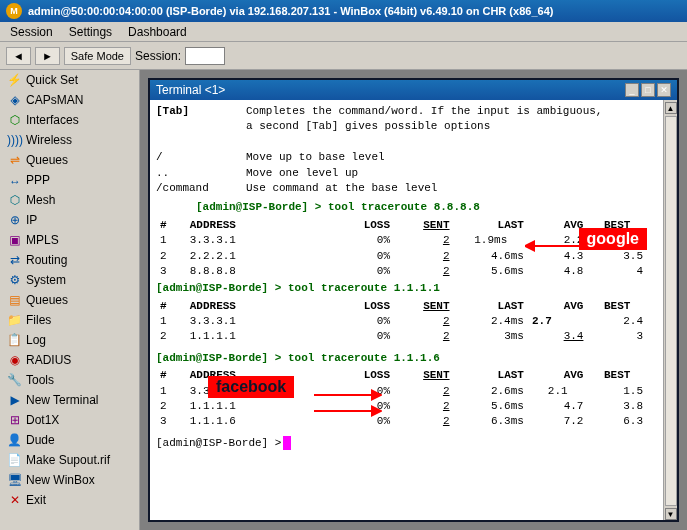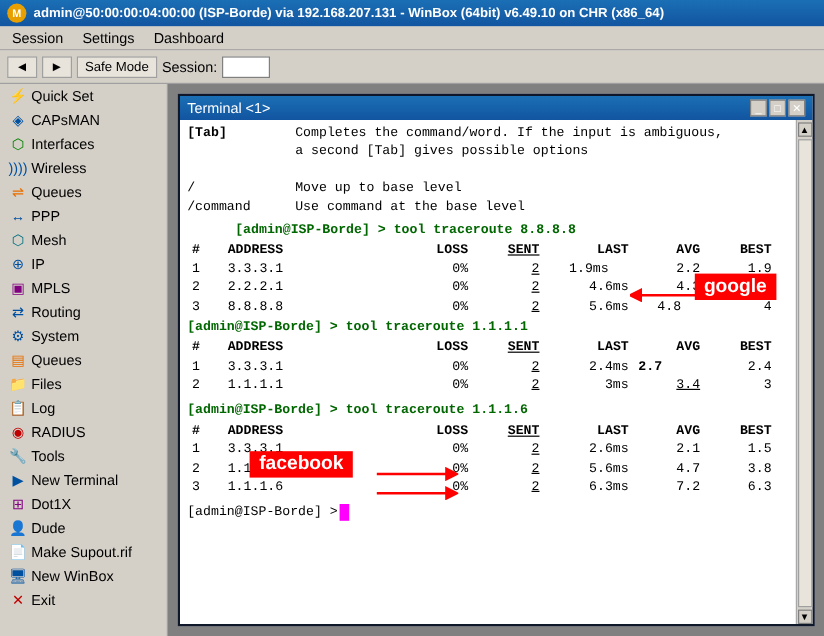--- a/index.html
+++ b/index.html
@@ -155,21 +155,21 @@
 
     
     .trace-table { width: 100%; border-collapse: collapse; font-family: 'Courier New', monospace; font-size: 11px; margin: 2px 0; }
     .trace-table td { padding: 0 4px; line-height: 1.4; }
     .col-num { width: 20px; }
     .col-addr { width: 90px; }
     .col-loss { width: 50px; text-align: right; }
     .col-sent { width: 40px; text-align: right; text-decoration: underline; }
     .col-last { width: 50px; text-align: right; }
     .col-avg { width: 40px; text-align: right; }
-    .col-best { width: 40px; text-align: right; }
+    .col-best { width: 40px; text-align: center; }
 
     .prompt-line {
       display: flex;
       align-items: center;
       gap: 2px;
       margin-top: 2px;
     }
     .prompt-cursor {
       display: inline-block;
       width: 8px;
@@ -306,20 +306,21 @@
         </div>
       </div>
 
       <div style="display:flex; flex:1; overflow:hidden;">
         <div class="terminal-content" style="flex:1; overflow:auto; padding-right:16px;">
 
           <div class="term-line"><span style="color:#000; font-weight:bold; display:inline-block; width:90px;">[Tab]</span><span style="color:#000;">Completes the command/word. If the input is ambiguous,</span></div>
           <div class="term-line"><span style="display:inline-block; width:90px;"></span><span>a second [Tab] gives possible options</span></div>
           <div class="term-line">&nbsp;</div>
           <div class="term-line"><span style="display:inline-block; width:90px;">/</span><span>Move up to base level</span></div>
+          <div class="term-line"><span style="display:inline-block; width:90px;">..</span><span>Move one level up</span></div>
           <div class="term-line"><span style="display:inline-block; width:90px;">/command</span><span>Use command at the base level</span></div>
 
           <div class="term-line term-cmd" style="margin-top:4px;margin-left:40px;">[admin@ISP-Borde] &gt; tool traceroute 8.8.8.8</div>
           <table class="trace-table">
             <tbody>
                 <tr>
                   <td class="col-num" style="font-weight:bold;">#</td>
                   <td class="col-addr" style="font-weight:bold;">ADDRESS</td>
                   <td class="col-loss" style="font-weight:bold;">LOSS</td>
                   <td class="col-sent" style="font-weight:bold;">SENT</td>
@@ -344,21 +345,21 @@
                   <td class="col-last" style="text-align:right;">4.6ms</td>
                   <td class="col-avg" style="text-align:right;">4.3</td>
                   <td class="col-best" style="text-align:right;">3.5</td>
                 </tr>
             <tr>
                   <td class="col-num">3</td>
                   <td class="col-addr">8.8.8.8</td>
                   <td class="col-loss" style="text-align:right;">0%</td>
                   <td class="col-sent" style="text-align:right;">2</td>
                   <td class="col-last" style="text-align:right;">5.6ms</td>
-                  <td class="col-avg" style="text-align:center;">4.8</td>
+                  <td class="col-avg" style="text-align:right;">4.8</td>
                   <td class="col-best" style="text-align:right;">4</td>
                 </tr>
           </tbody>
             </table>
 
           <div class="term-line term-cmd" style="margin-top:2px;">[admin@ISP-Borde] &gt; tool traceroute 1.1.1.1</div>
           <table class="trace-table">
             <tbody>
                 <tr>
                   <td class="col-num" style="font-weight:bold;">#</td>
@@ -401,21 +402,21 @@
                   <td class="col-last" style="font-weight:bold;">LAST</td>
                   <td class="col-avg" style="font-weight:bold;">AVG</td>
                   <td class="col-best" style="font-weight:bold;">BEST</td>
                 </tr>
             <tr>
                   <td class="col-num">1</td>
                   <td class="col-addr">3.3.3.1</td>
                   <td class="col-loss" style="text-align:right;">0%</td>
                   <td class="col-sent" style="text-align:right;">2</td>
                   <td class="col-last" style="text-align:right;">2.6ms</td>
-                  <td class="col-avg" style="text-align:right;">2.1</td>
+                  <td class="col-avg" style="text-align:center;">2.1</td>
                   <td class="col-best" style="text-align:right;">1.5</td>
                 </tr>
             <tr>
                   <td class="col-num">2</td>
                   <td class="col-addr">1.1.1.1</td>
                   <td class="col-loss" style="text-align:right;">0%</td>
                   <td class="col-sent" style="text-align:right;">2</td>
                   <td class="col-last" style="text-align:right;">5.6ms</td>
                   <td class="col-avg" style="text-align:right;">4.7</td>
                   <td class="col-best" style="text-align:right;">3.8</td>
@@ -450,21 +451,21 @@
 
       <svg style="position:absolute; top:152px; right:92px; width:60px; height:30px; z-index:9;" viewBox="0 0 60 30">
         <defs>
             <marker id="ah1" markerWidth="6" markerHeight="6" refX="3" refY="3" orient="auto">
               <path d="M0,0 L0,6 L6,3 z" fill="red"></path>
             </marker>
           </defs>
         <line x1="58" y1="14" x2="4" y2="14" stroke="red" stroke-width="2" marker-end="url(#ah1)"></line>
       </svg>
 
-      <div style="position:absolute; top:296px; left:58px; background:red; color:#ffffff; font-size:16px; font-weight:bold; padding:2px 8px; z-index:10;">facebook</div>
+      <div style="position:absolute; top:296px; left:58px; background:red; color:#0f172a; font-size:16px; font-weight:bold; padding:2px 8px; z-index:10;">facebook</div>
 
       <svg style="position:absolute; top:307px; left:162px; width:70px; height:20px; z-index:9;" viewBox="0 0 70 20">
         <defs>
             <marker id="ah2" markerWidth="6" markerHeight="6" refX="3" refY="3" orient="auto">
               <path d="M0,0 L0,6 L6,3 z" fill="red"></path>
             </marker>
           </defs>
         <line x1="2" y1="8" x2="65" y2="8" stroke="red" stroke-width="2" marker-end="url(#ah2)"></line>
       </svg>
       <svg style="position:absolute; top:323px; left:162px; width:70px; height:20px; z-index:9;" viewBox="0 0 70 20">

